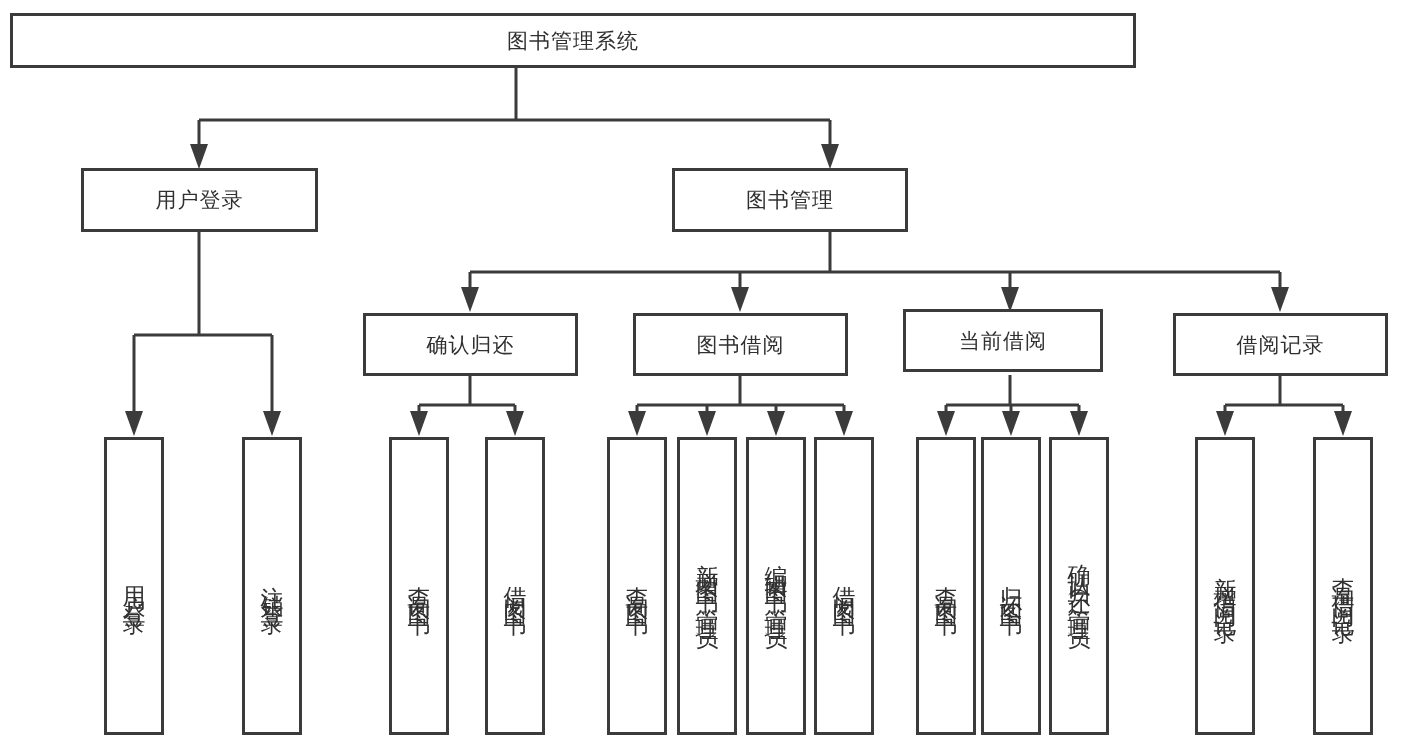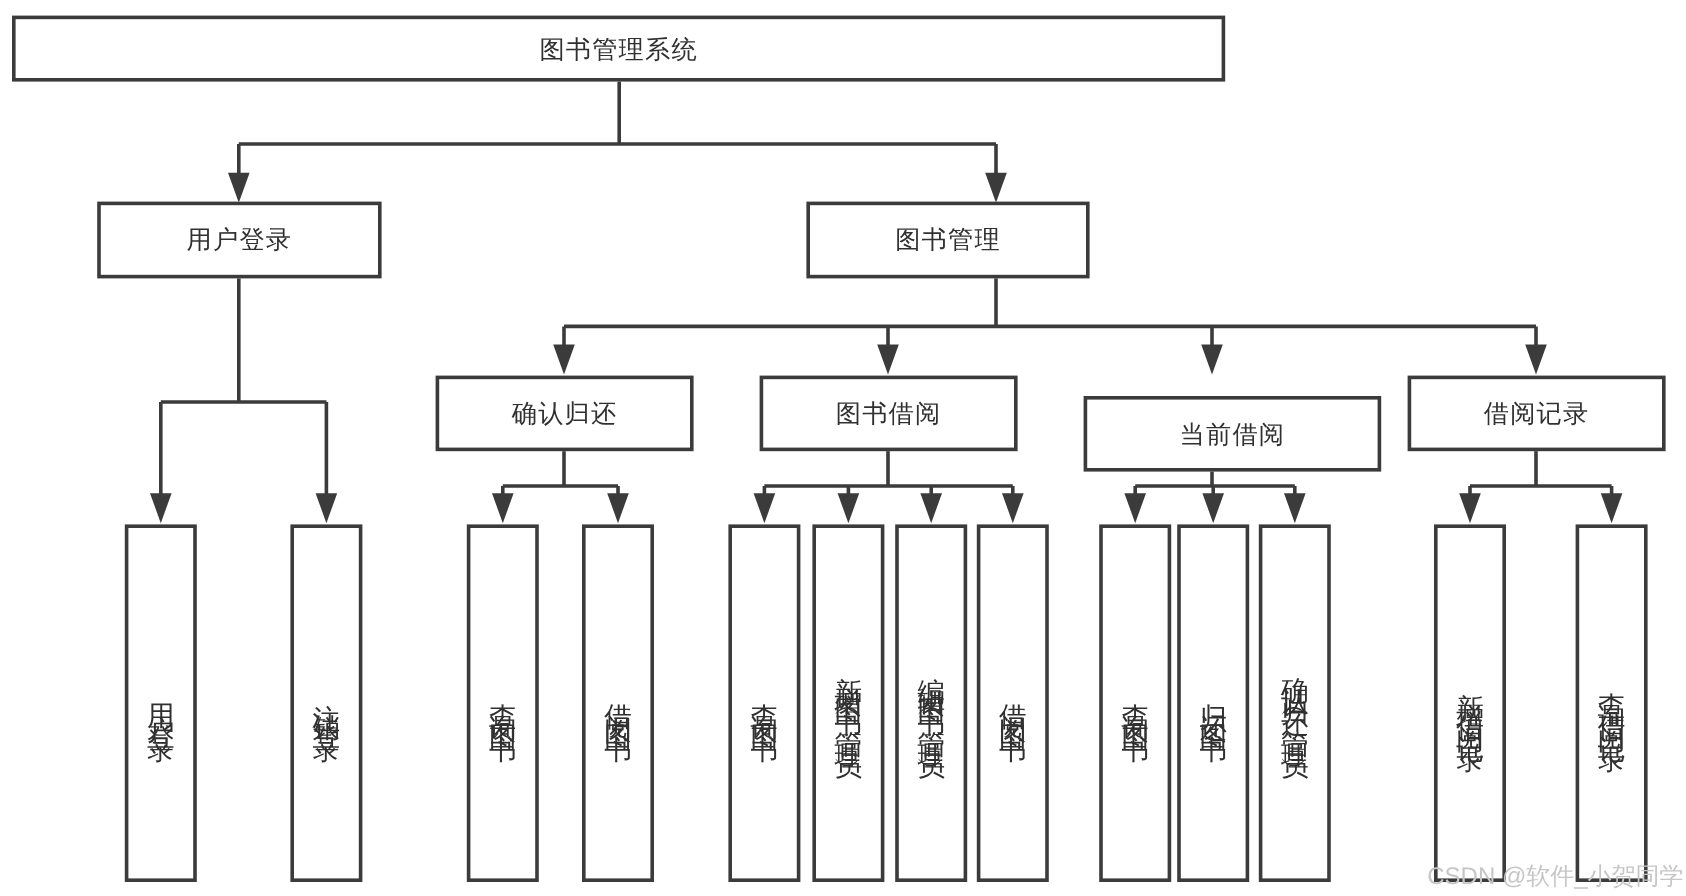--- a/index.html
+++ b/index.html
@@ -105,38 +105,38 @@
       <polygon points="1070,411 1088,411 1079,436"></polygon>
     </g>
 
     <g>
       <path d="M1280 375 V405 M1225 405 H1343 M1225 405 V413 M1343 405 V413"></path>
       <polygon points="1216,411 1234,411 1225,436"></polygon>
       <polygon points="1334,411 1352,411 1343,436"></polygon>
     </g>
   </svg>
 
-  <div class="box h" style="left:10px;top:13px;width:1011px;height:55px">
+  <div class="box h" style="left:10px;top:13px;width:1126px;height:55px">
     <span>图书管理系统</span>
   </div>
 
   <div class="box h" style="left:81px;top:168px;width:237px;height:64px">
     <span>用户登录</span>
   </div>
   <div class="box h" style="left:672px;top:168px;width:236px;height:64px">
     <span>图书管理</span>
   </div>
 
   <div class="box h" style="left:363px;top:313px;width:215px;height:63px">
     <span>确认归还</span>
   </div>
   <div class="box h" style="left:633px;top:313px;width:215px;height:63px">
     <span>图书借阅</span>
   </div>
-  <div class="box h" style="left:903px;top:330px;width:248px;height:63px">
+  <div class="box h" style="left:903px;top:309px;width:200px;height:63px">
     <span>当前借阅</span>
   </div>
   <div class="box h" style="left:1173px;top:313px;width:215px;height:63px">
     <span>借阅记录</span>
   </div>
 
   <div class="box v" style="left:104px;top:437px;width:60px;height:298px">
     <span>用户登录</span>
   </div>
   <div class="box v" style="left:242px;top:437px;width:60px;height:298px">
@@ -173,15 +173,14 @@
     <span>确认归还（管理员）</span>
   </div>
 
   <div class="box v" style="left:1195px;top:437px;width:60px;height:298px">
     <span>新增借阅记录</span>
   </div>
   <div class="box v" style="left:1313px;top:437px;width:60px;height:298px">
     <span>查询借阅记录</span>
   </div>
 
-  <div id="watermark">CSDN @软件_小贺同学</div>
 
 </div>
 
 </body></html>

